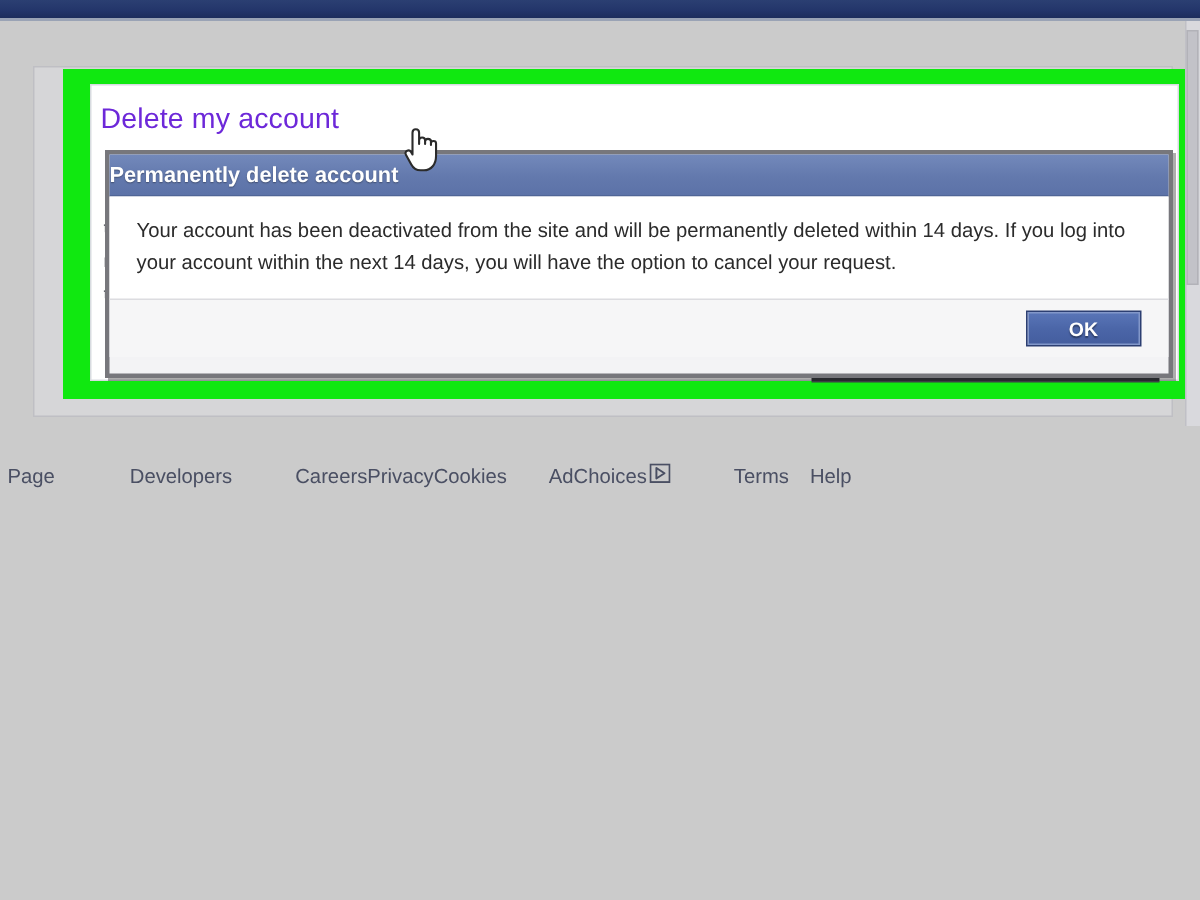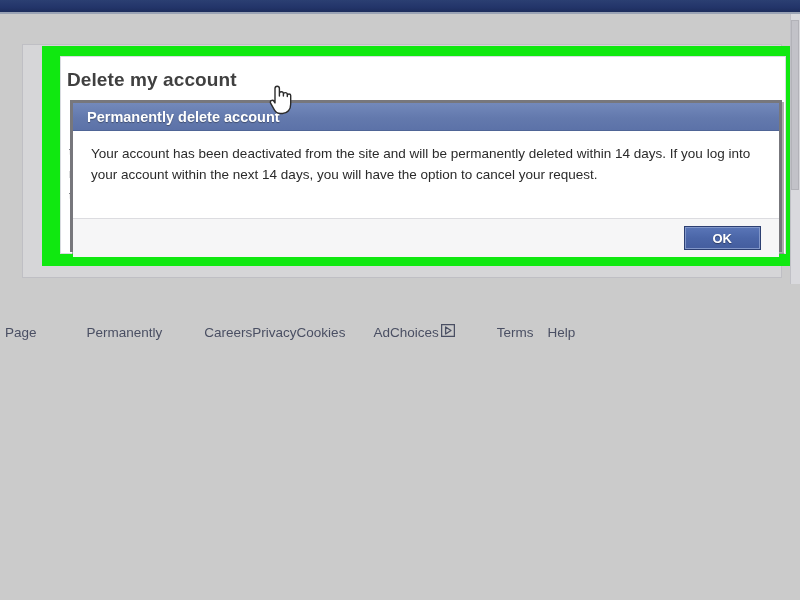--- a/index.html
+++ b/index.html
@@ -38,21 +38,21 @@
   }
 
   
   .settings-panel{
     position:absolute; left:60px; top:56px; width:726px; height:198px;
     background:#ffffff;
     border:1px solid #d8dbe0;
   }
   .panel-heading{
     position:absolute; left:6px; top:12px;
-    font-size:19px; font-weight:bold; color:#404040;
+    font-size:19px; font-weight:normal; color:#6d28d9;
     letter-spacing:.1px; white-space:nowrap;
   }
   
   .panel-hidden-text{
     position:absolute; left:8px; top:62px; width:46px;
     font-size:12px; line-height:22px; color:#3b3f47;
     overflow:hidden; white-space:nowrap;
   }
   .panel-hidden-text div{ overflow:hidden; }
 
@@ -67,30 +67,29 @@
     position:absolute; left:70px; top:100px; width:712px; height:152px;
     background:#f3f3f5;
     border:3px solid #77777c;
     box-shadow:2px 2px 0 rgba(0,0,0,.32);
   }
   .modal-titlebar{
     height:28px;
     background:linear-gradient(180deg,#7389bb 0%,#6379ad 55%,#5c72a8 100%);
     border-bottom:1px solid #4f6596;
     display:flex; align-items:center;
-    padding-left:14px;
   }
   .modal-title{
     color:#ffffff; font-size:14.5px; font-weight:bold;
     text-shadow:0 1px 1px rgba(0,0,0,.35);
     white-space:nowrap;
   }
   .modal-body{
     background:#ffffff;
-    height:88px;
+    height:69px;
     padding:12px 16px 16px 18px;
     border-bottom:1px solid #dcdce0;
   }
   .modal-text{
     font-size:13.5px; line-height:21px; color:#2b2b2b;
   }
   .modal-footer{
     height:38px; background:#f6f6f7;
     display:flex; align-items:center; justify-content:flex-end;
     padding-right:18px;
@@ -104,21 +103,21 @@
     display:flex; align-items:center; justify-content:center;
     padding:0 28px; cursor:pointer;
     text-shadow:0 1px 1px rgba(0,0,0,.4);
   }
 
   
   .cursor{ position:absolute; left:268px; top:84px; width:26px; height:32px; }
 
   
   .footer{
-    position:absolute; left:0; top:319px; width:743px; height:26px;
+    position:absolute; left:0; top:304px; width:743px; height:26px;
     display:flex; align-items:center;
   }
   .footer-link{
     font-size:13.5px; color:#4a4f63; white-space:nowrap;
     cursor:pointer; display:flex; align-items:center;
   }
   .adchoices-icon{
     display:inline-block; margin-left:2px; position:relative; top:0px;
   }
 
@@ -183,21 +182,21 @@
 </div>
 
 <div class="scrollbar"></div>
 <div class="scroll-thumb"></div>
 
 <div class="footer">
   <div class="footer-link" style="margin-left:5px;">
     <span>Page</span>
   </div>
   <div class="footer-link" style="margin-left:50px;">
-    <span>Permanently</span>
+    <span>Developers</span>
   </div>
   <div class="footer-link" style="margin-left:42px;">
     <span>Careers</span>
   </div>
   <div class="footer-link" style="">
     <span>Privacy</span>
   </div>
   <div class="footer-link" style="">
     <span>Cookies</span>
   </div>

